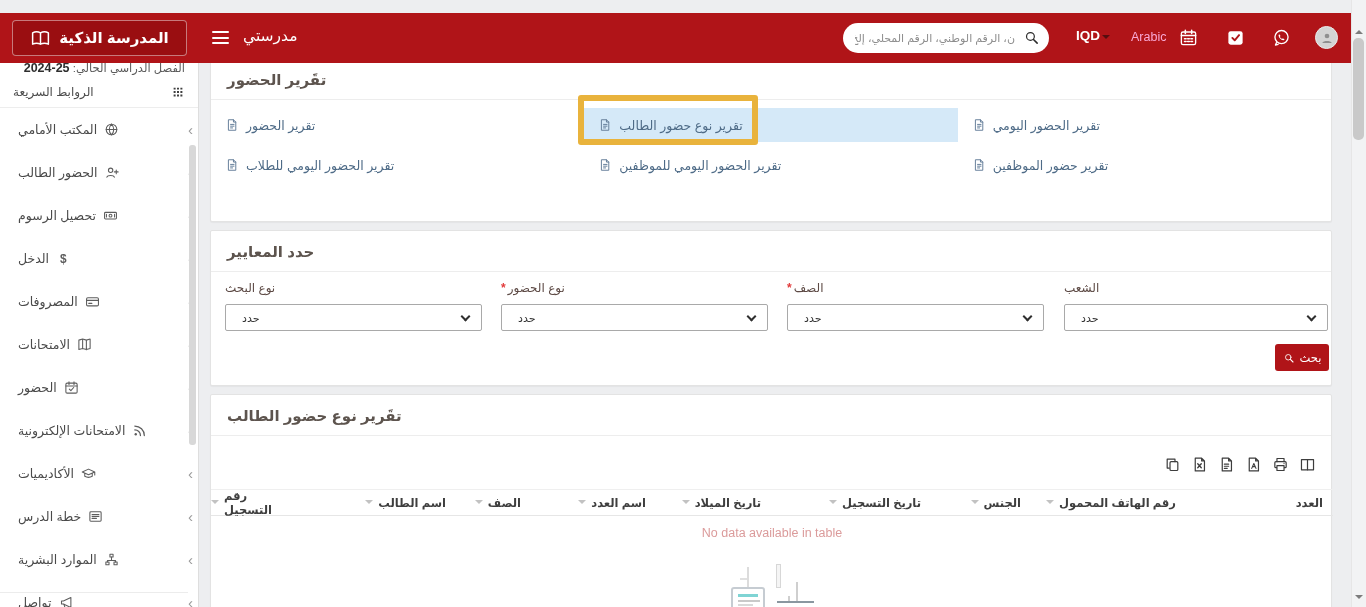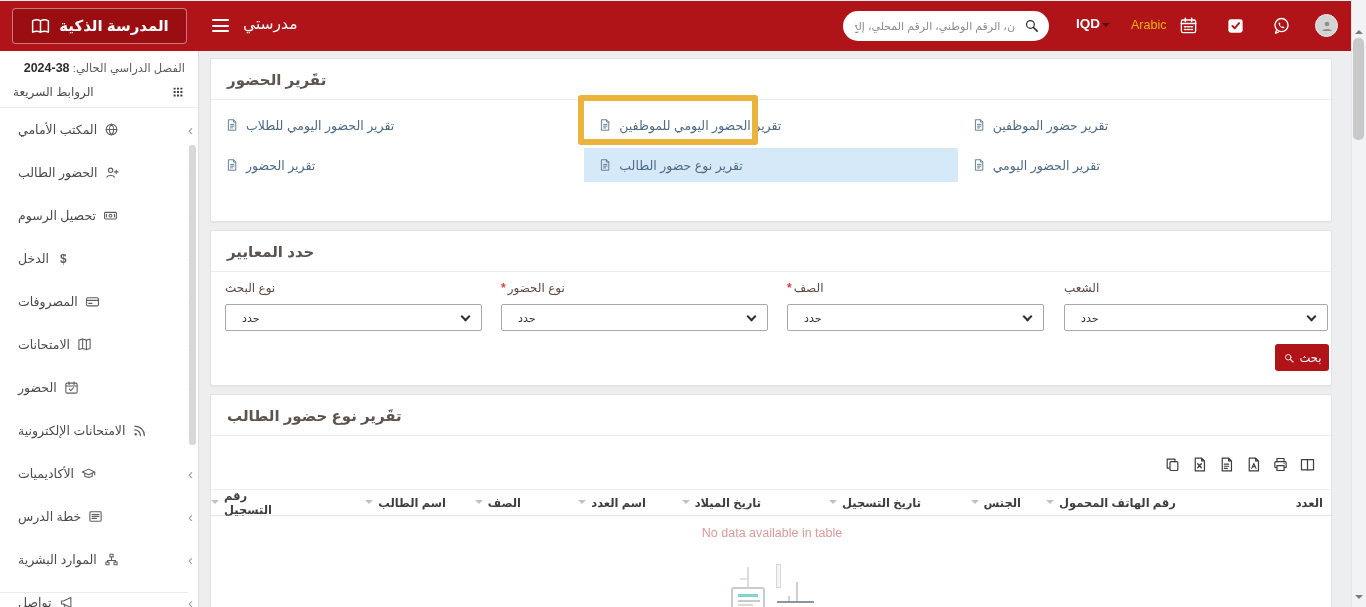--- a/index.html
+++ b/index.html
@@ -4,35 +4,35 @@
 <style>
   *{box-sizing:border-box;margin:0;padding:0}
   html,body{width:1366px;height:607px;overflow:hidden}
   body{font-family:"Liberation Sans","DejaVu Sans",sans-serif;background:#edeef0;position:relative;
        --red:#b01418;--logo:#9a0e11;--sel:#d5e9f8;--ann:#e9b33c;--link:#4e6b87;--req:#e23b3b;--empty:#db9b9b}
   .abs{position:absolute}
   .ico{display:inline-block;vertical-align:middle}
   svg.ico{stroke:currentColor;fill:none;stroke-width:1.7;stroke-linecap:round;stroke-linejoin:round}
 
   
-  #hdr{left:0;top:1px;width:1366px;height:50px;background:var(--red);z-index:5}
+  #hdr{left:0;top:13px;width:1366px;height:50px;background:var(--red);z-index:5}
   #logo{left:12px;top:7px;width:175px;height:36px;background:var(--logo);border:1px solid rgba(255,255,255,.45);
         border-radius:4px;display:flex;align-items:center;justify-content:center;gap:8px;color:#fff}
   #logo .t{font-weight:bold;font-size:15px}
   #burger{left:212px;top:18px;width:17px;height:13px;display:flex;flex-direction:column;justify-content:space-between;cursor:pointer}
   #burger span{display:block;height:2px;background:#fff;border-radius:1px}
   #appTitle{left:243px;top:14px;color:#fff;font-size:15.5px}
   #searchPill{left:843px;top:10px;width:206px;height:30px;background:#fff;border-radius:15px}
   #searchPill input{position:absolute;left:12px;top:1px;width:160px;height:28px;border:0;outline:0;background:transparent;
         font-size:11px;color:#444;direction:rtl;text-align:right;font-family:inherit}
   #searchPill input::placeholder{color:#8d8d8d}
   #searchPill .ico{position:absolute;right:9px;top:6px;width:17px;height:17px;color:#2b2b2b}
   #iqd{left:1076px;top:15px;color:#fff;font-weight:bold;font-size:13.5px}
   #iqdCaret{left:1102px;top:22px;width:0;height:0;border:4px solid transparent;border-top-color:#560d0f}
-  #lang{left:1131px;top:17px;color:#eab308;font-size:12.5px}
+  #lang{left:1131px;top:17px;color:#f9a8d4;font-size:12.5px}
   .hico{width:19px;height:19px;color:#fff;top:15px;cursor:pointer}
   #avatar{left:1315px;top:13px;width:23px;height:23px;border-radius:50%;background:#d4d4d4;border:1.5px solid #ebebeb;
           display:flex;align-items:center;justify-content:center;color:#8f8f8f}
   #avatar svg{width:14px;height:14px}
 
   
   #sb{left:0;top:50px;width:199px;height:557px;background:#fff;border-right:1px solid #dedede;z-index:4}
   #sbTop{padding:10px 13px 8px 13px;border-bottom:1px solid #ededed}
   #sem{direction:rtl;text-align:right;font-size:11.5px;color:#5b5b5b;line-height:16px}
   #sem b{color:#2e2e2e;font-size:12.5px}
@@ -255,21 +255,21 @@
   <div id="avatar" class="abs">
     <svg class="ico">
         <use href="#i-user"></use>
       </svg>
   </div>
 </div>
 
 <div id="sb" class="abs">
   <div id="sbTop">
     <div id="sem">
-      <span>الفصل الدراسي الحالي:</span> <b>38-2024</b>
+      <span>الفصل الدراسي الحالي:</span> <b>25-2024</b>
     </div>
     <div id="quick">
       <span class="ql">الروابط السريعة</span>
       <svg class="ico">
           <use href="#i-grid"></use>
         </svg>
     </div>
   </div>
   <div id="sbList">
       <div class="side-item">
@@ -374,53 +374,53 @@
 <div id="sbLine" class="abs"></div>
 
 <div id="card1" class="abs card">
   <h2>تقَرير الحضور</h2>
   <div id="linkRows">
       <div class="lrow">
         <div class="link-cell">
           <svg class="ico">
             <use href="#i-doc"></use>
           </svg>
+          <span class="link-label">تقرير الحضور</span>
+        </div>
+        <div class="link-cell sel">
+          <svg class="ico">
+            <use href="#i-doc"></use>
+          </svg>
+          <span class="link-label">تقرير نوع حضور الطالب</span>
+        </div>
+        <div class="link-cell">
+          <svg class="ico">
+            <use href="#i-doc"></use>
+          </svg>
+          <span class="link-label">تقرير الحضور اليومي</span>
+        </div>
+      </div>
+      <div class="lrow">
+        <div class="link-cell">
+          <svg class="ico">
+            <use href="#i-doc"></use>
+          </svg>
           <span class="link-label">تقرير الحضور اليومي للطلاب</span>
         </div>
         <div class="link-cell">
           <svg class="ico">
             <use href="#i-doc"></use>
           </svg>
           <span class="link-label">تقرير الحضور اليومي للموظفين</span>
         </div>
         <div class="link-cell">
           <svg class="ico">
             <use href="#i-doc"></use>
           </svg>
           <span class="link-label">تقرير حضور الموظفين</span>
-        </div>
-      </div>
-      <div class="lrow">
-        <div class="link-cell">
-          <svg class="ico">
-            <use href="#i-doc"></use>
-          </svg>
-          <span class="link-label">تقرير الحضور</span>
-        </div>
-        <div class="link-cell sel">
-          <svg class="ico">
-            <use href="#i-doc"></use>
-          </svg>
-          <span class="link-label">تقرير نوع حضور الطالب</span>
-        </div>
-        <div class="link-cell">
-          <svg class="ico">
-            <use href="#i-doc"></use>
-          </svg>
-          <span class="link-label">تقرير الحضور اليومي</span>
         </div>
       </div>
     </div>
 </div>
 <div id="annBox" class="abs"></div>
 
 <div id="card2" class="abs card">
   <h2>حدد المعايير</h2>
   <div class="fields" id="fieldRow">
       <div class="fgroup fg1">

